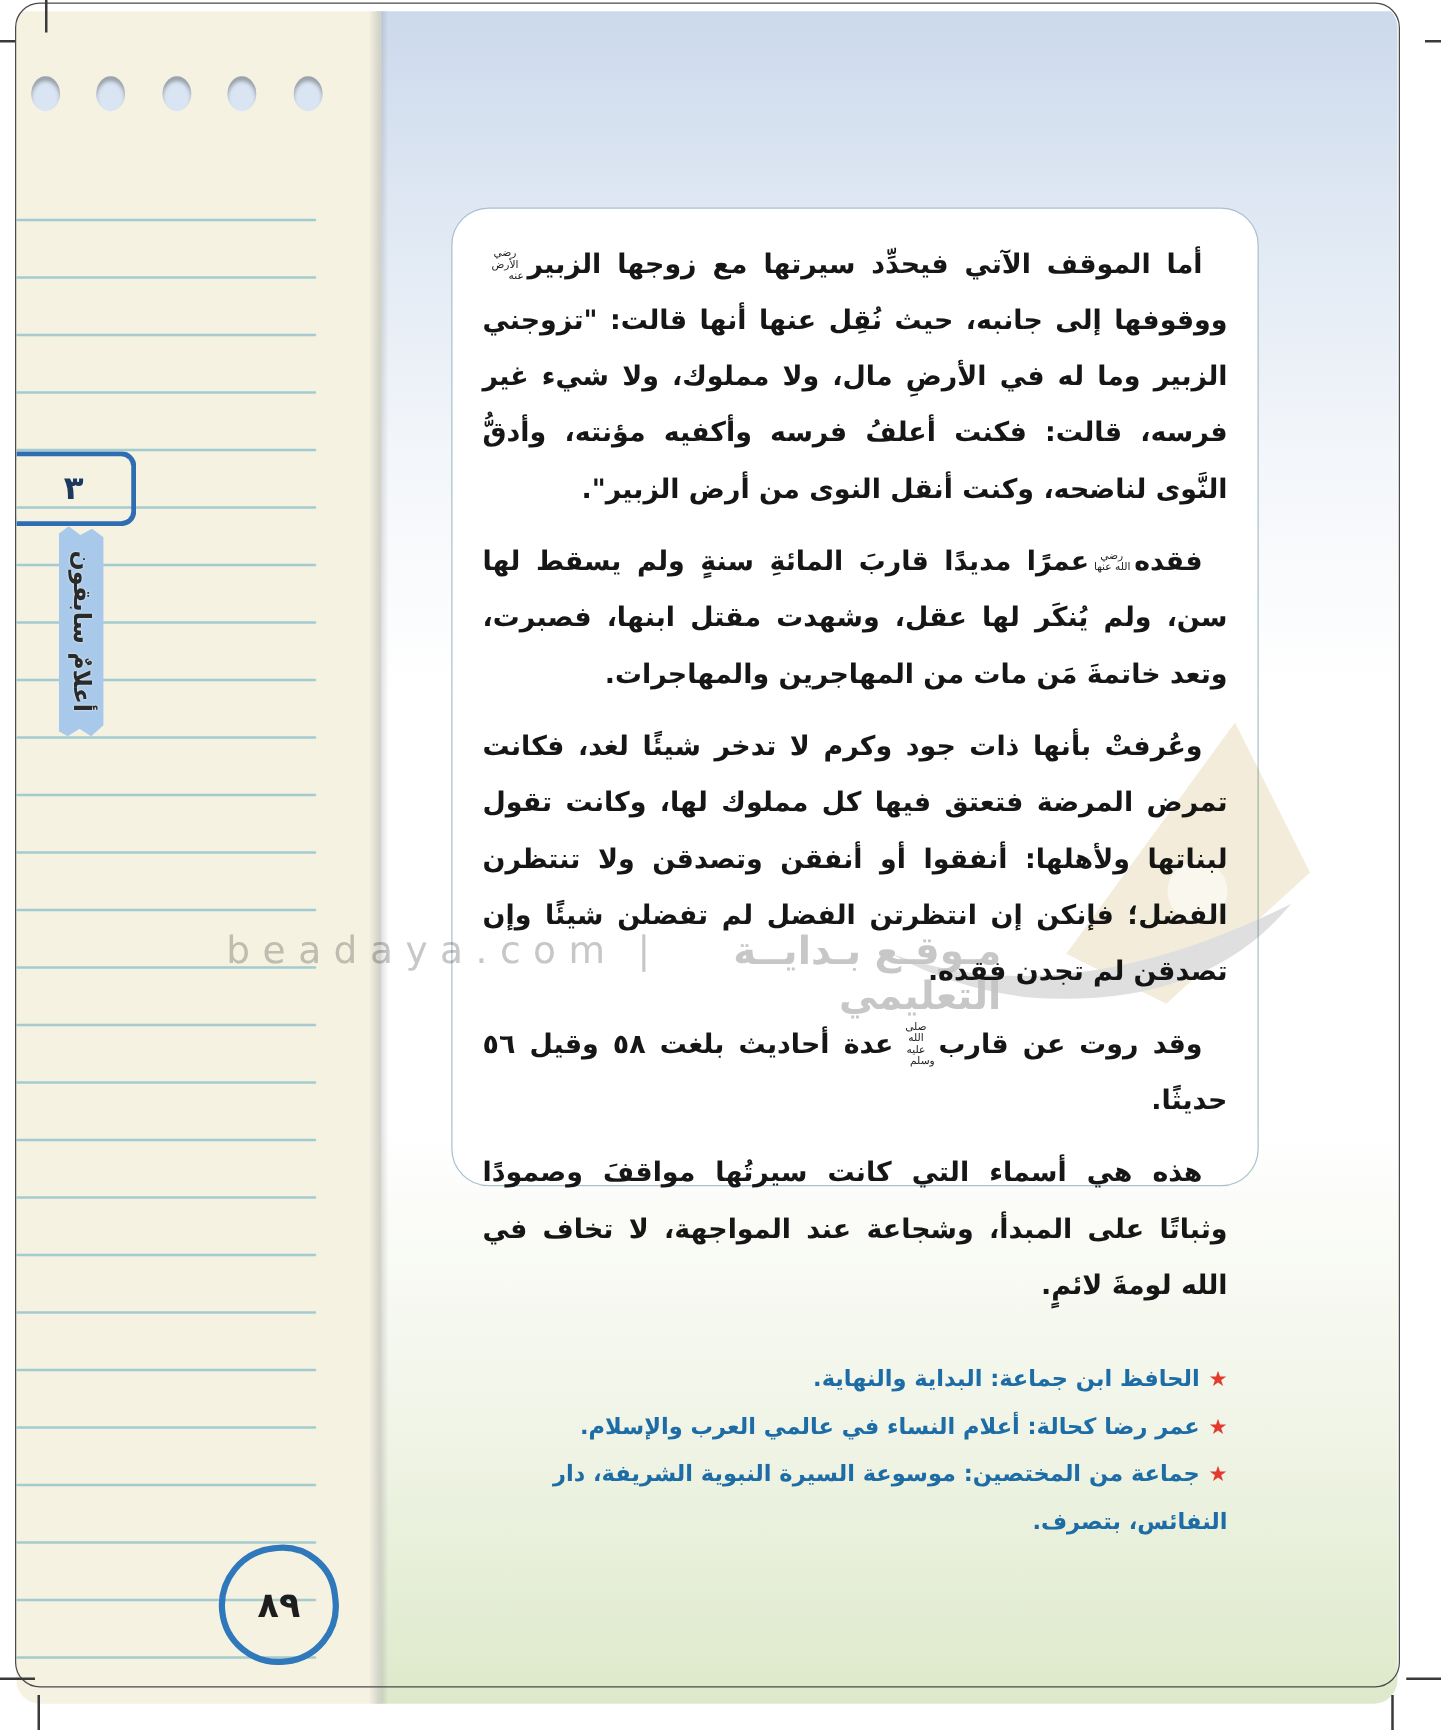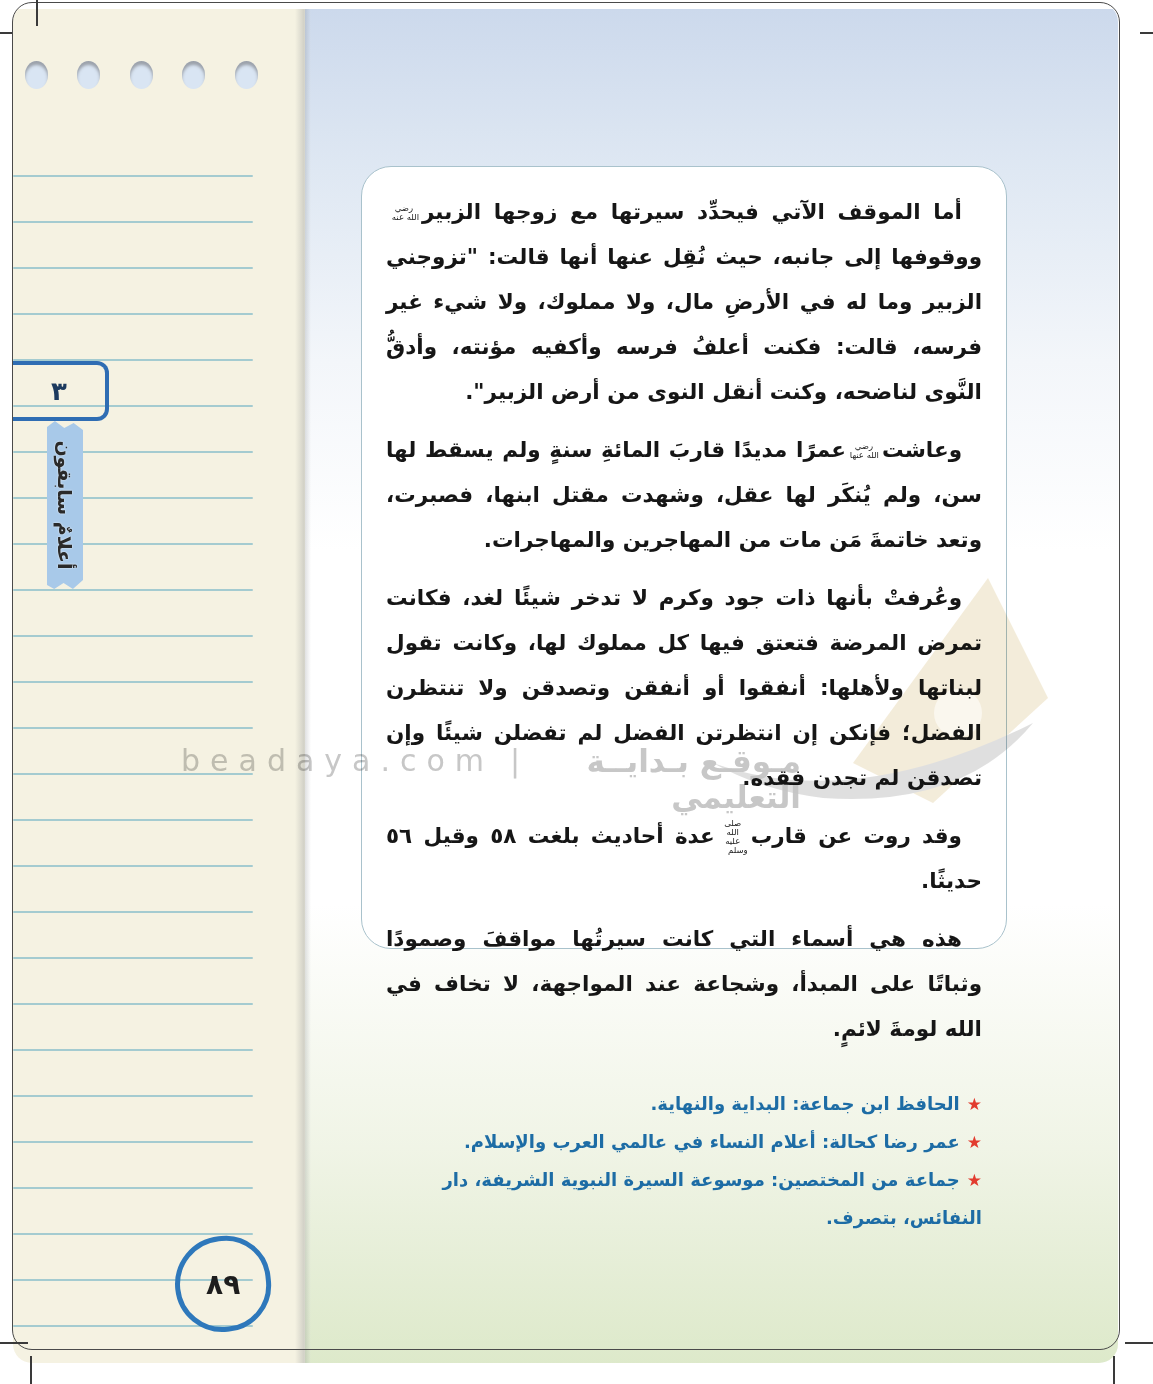--- a/index.html
+++ b/index.html
@@ -184,22 +184,22 @@
 
     <div class="ribbon">
       <div class="ribbon-text">أعلامٌ سابقون</div>
     </div>
 
     <div class="page-circle">
       <div class="page-circle-num">٨٩</div>
     </div>
 
     <div class="content-box">
-      <p><span>أما الموقف الآتي فيحدِّد سيرتها مع زوجها الزبير</span><span class="honorific">رضي الله عنه</span><span>ووقوفها إلى جانبه، حيث نُقِل عنها أنها قالت: "تزوجني الزبير وما له في الأرضِ مال، ولا مملوك، ولا شيء غير فرسه، قالت: فكنت أعلفُ فرسه وأكفيه مؤنته، وأدقُّ النَّوى لناضحه، وكنت أنقل النوى من أرض الزبير".</span></p>
-      <p><span>وعاشت</span><span class="honorific">رضي الله عنها</span><span>عمرًا مديدًا قاربَ المائةِ سنةٍ ولم يسقط لها سن، ولم يُنكَر لها عقل، وشهدت مقتل ابنها، فصبرت، وتعد خاتمةَ مَن مات من المهاجرين والمهاجرات.</span></p>
+      <p><span>أما الموقف الآتي فيحدِّد سيرتها مع زوجها الزبير</span><span class="honorific">رضي الأرض عنه</span><span>ووقوفها إلى جانبه، حيث نُقِل عنها أنها قالت: "تزوجني الزبير وما له في الأرضِ مال، ولا مملوك، ولا شيء غير فرسه، قالت: فكنت أعلفُ فرسه وأكفيه مؤنته، وأدقُّ النَّوى لناضحه، وكنت أنقل النوى من أرض الزبير".</span></p>
+      <p><span>فقده</span><span class="honorific">رضي الله عنها</span><span>عمرًا مديدًا قاربَ المائةِ سنةٍ ولم يسقط لها سن، ولم يُنكَر لها عقل، وشهدت مقتل ابنها، فصبرت، وتعد خاتمةَ مَن مات من المهاجرين والمهاجرات.</span></p>
       <p>وعُرفتْ بأنها ذات جود وكرم لا تدخر شيئًا لغد، فكانت تمرض المرضة فتعتق فيها كل مملوك لها، وكانت تقول لبناتها ولأهلها: أنفقوا أو أنفقن وتصدقن ولا تنتظرن الفضل؛ فإنكن إن انتظرتن الفضل لم تفضلن شيئًا وإن تصدقن لم تجدن فقده.</p>
       <p><span>وقد روت عن قارب</span><span class="honorific">صلى الله عليه وسلم</span><span>عدة أحاديث بلغت ٥٨ وقيل ٥٦ حديثًا.</span></p>
       <p>هذه هي أسماء التي كانت سيرتُها مواقفَ وصمودًا وثباتًا على المبدأ، وشجاعة عند المواجهة، لا تخاف في الله لومةَ لائمٍ.</p>
 
       <div class="footnotes">
         <div class="footnote"><span class="star">★</span><span>الحافظ ابن جماعة: البداية والنهاية.</span></div>
         <div class="footnote"><span class="star">★</span><span>عمر رضا كحالة: أعلام النساء في عالمي العرب والإسلام.</span></div>
         <div class="footnote"><span class="star">★</span><span>جماعة من المختصين: موسوعة السيرة النبوية الشريفة، دار النفائس، بتصرف.</span></div>
       </div>
     </div>

